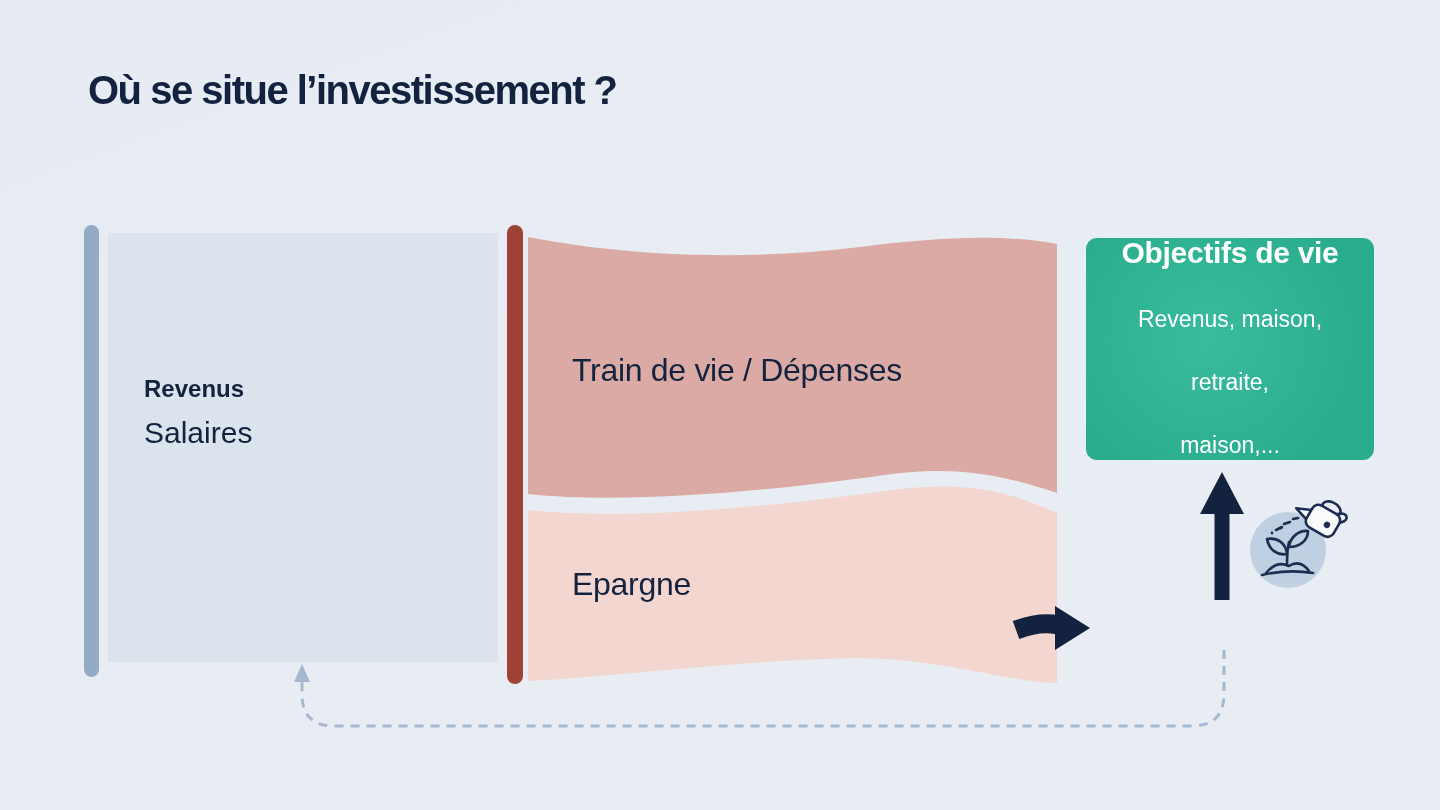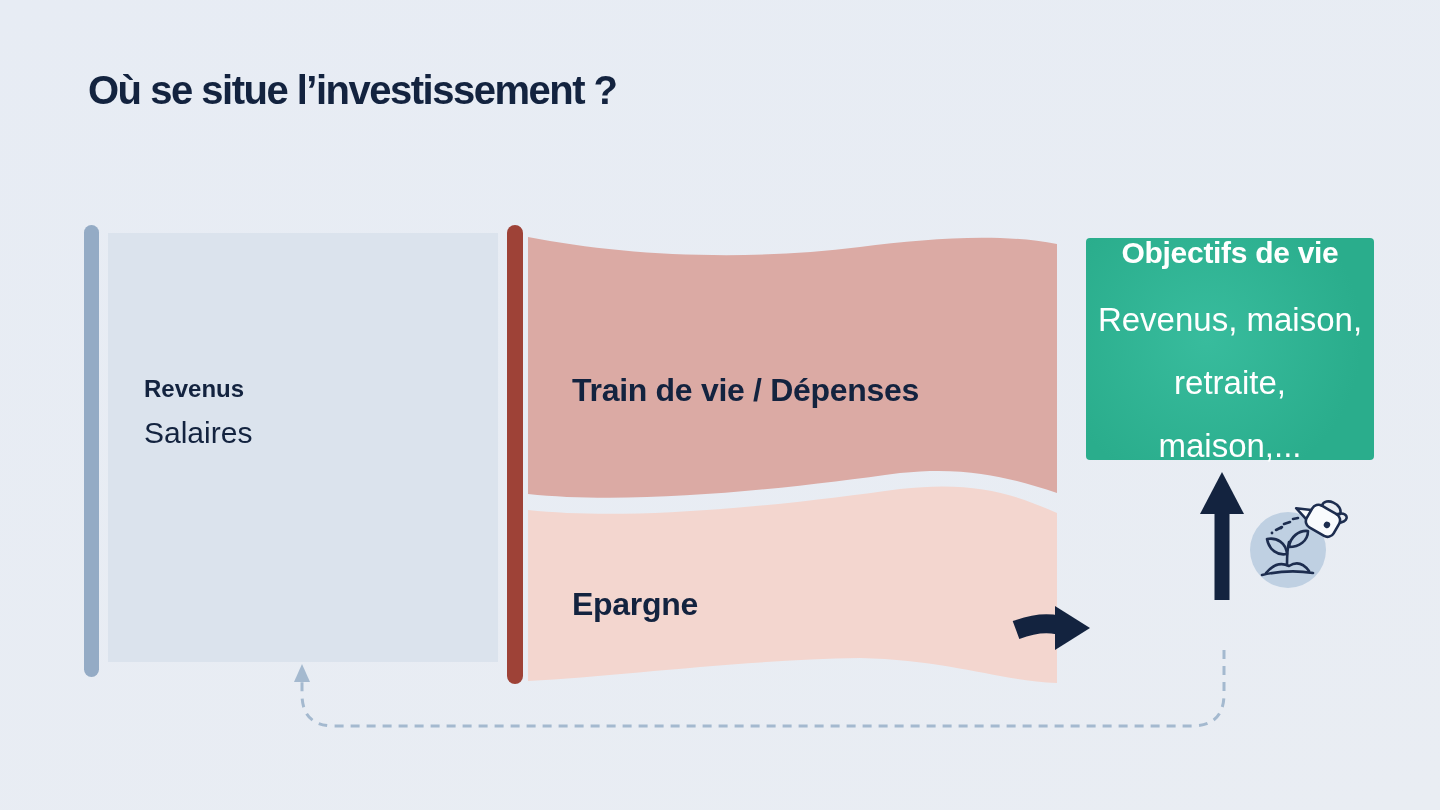--- a/index.html
+++ b/index.html
@@ -46,33 +46,33 @@
   .income-text{
     position:absolute;left:36px;top:134px;color:var(--navy,#13233f);
     font-size:30px;line-height:44px;
   }
   .income-heading{font-size:24px;font-weight:700;}
   .flows-svg{position:absolute;left:500px;top:220px;width:570px;height:480px;}
   .flow-expenses{fill:var(--expenses-flow,#dbaaa4);}
   .flow-savings{fill:var(--savings-flow,#f3d6cf);}
   .flow-label{
     position:absolute;color:var(--navy,#13233f);
-    font-size:32px;font-weight:700;letter-spacing:-0.3px;margin-top:20px;
+    font-size:32px;font-weight:400;letter-spacing:-0.3px;
   }
   .expenses-label{left:572px;top:352px;}
   .savings-label{left:572px;top:566px;}
   .goals-box{
     position:absolute;left:1086px;top:238px;width:288px;height:222px;
-    border-radius:4px;
+    border-radius:11px;
     background:radial-gradient(circle at 42% 45%,var(--goals-green-center,#38bc9d) 0%,var(--goals-green-edge,#2aad8c) 75%);
     display:flex;flex-direction:column;align-items:center;justify-content:center;
     text-align:center;color:var(--white-text,#fff);padding:6px 8px;gap:30px;
   }
   .goals-heading{font-size:30px;font-weight:700;margin-bottom:3px;letter-spacing:-0.3px;}
-  .goals-line{font-size:33px;line-height:33px;}
+  .goals-line{font-size:23px;line-height:33px;}
   .annotations-svg{position:absolute;left:0;top:0;width:1440px;height:810px;}
   .dashed-path{fill:none;stroke:var(--dashed-line,#a4b9cf);stroke-width:3;stroke-dasharray:9 7;}
   .dashed-head{fill:var(--dashed-line,#a4b9cf);}
   .navy-fill{fill:var(--navy,#13233f);}
   .navy-stroke{stroke:var(--navy,#13233f);fill:none;}
   .investment-label{
     position:absolute;left:1097px;top:604px;
     font-size:36px;font-weight:700;letter-spacing:-0.5px;
     color:var(--navy,#13233f);
   }

